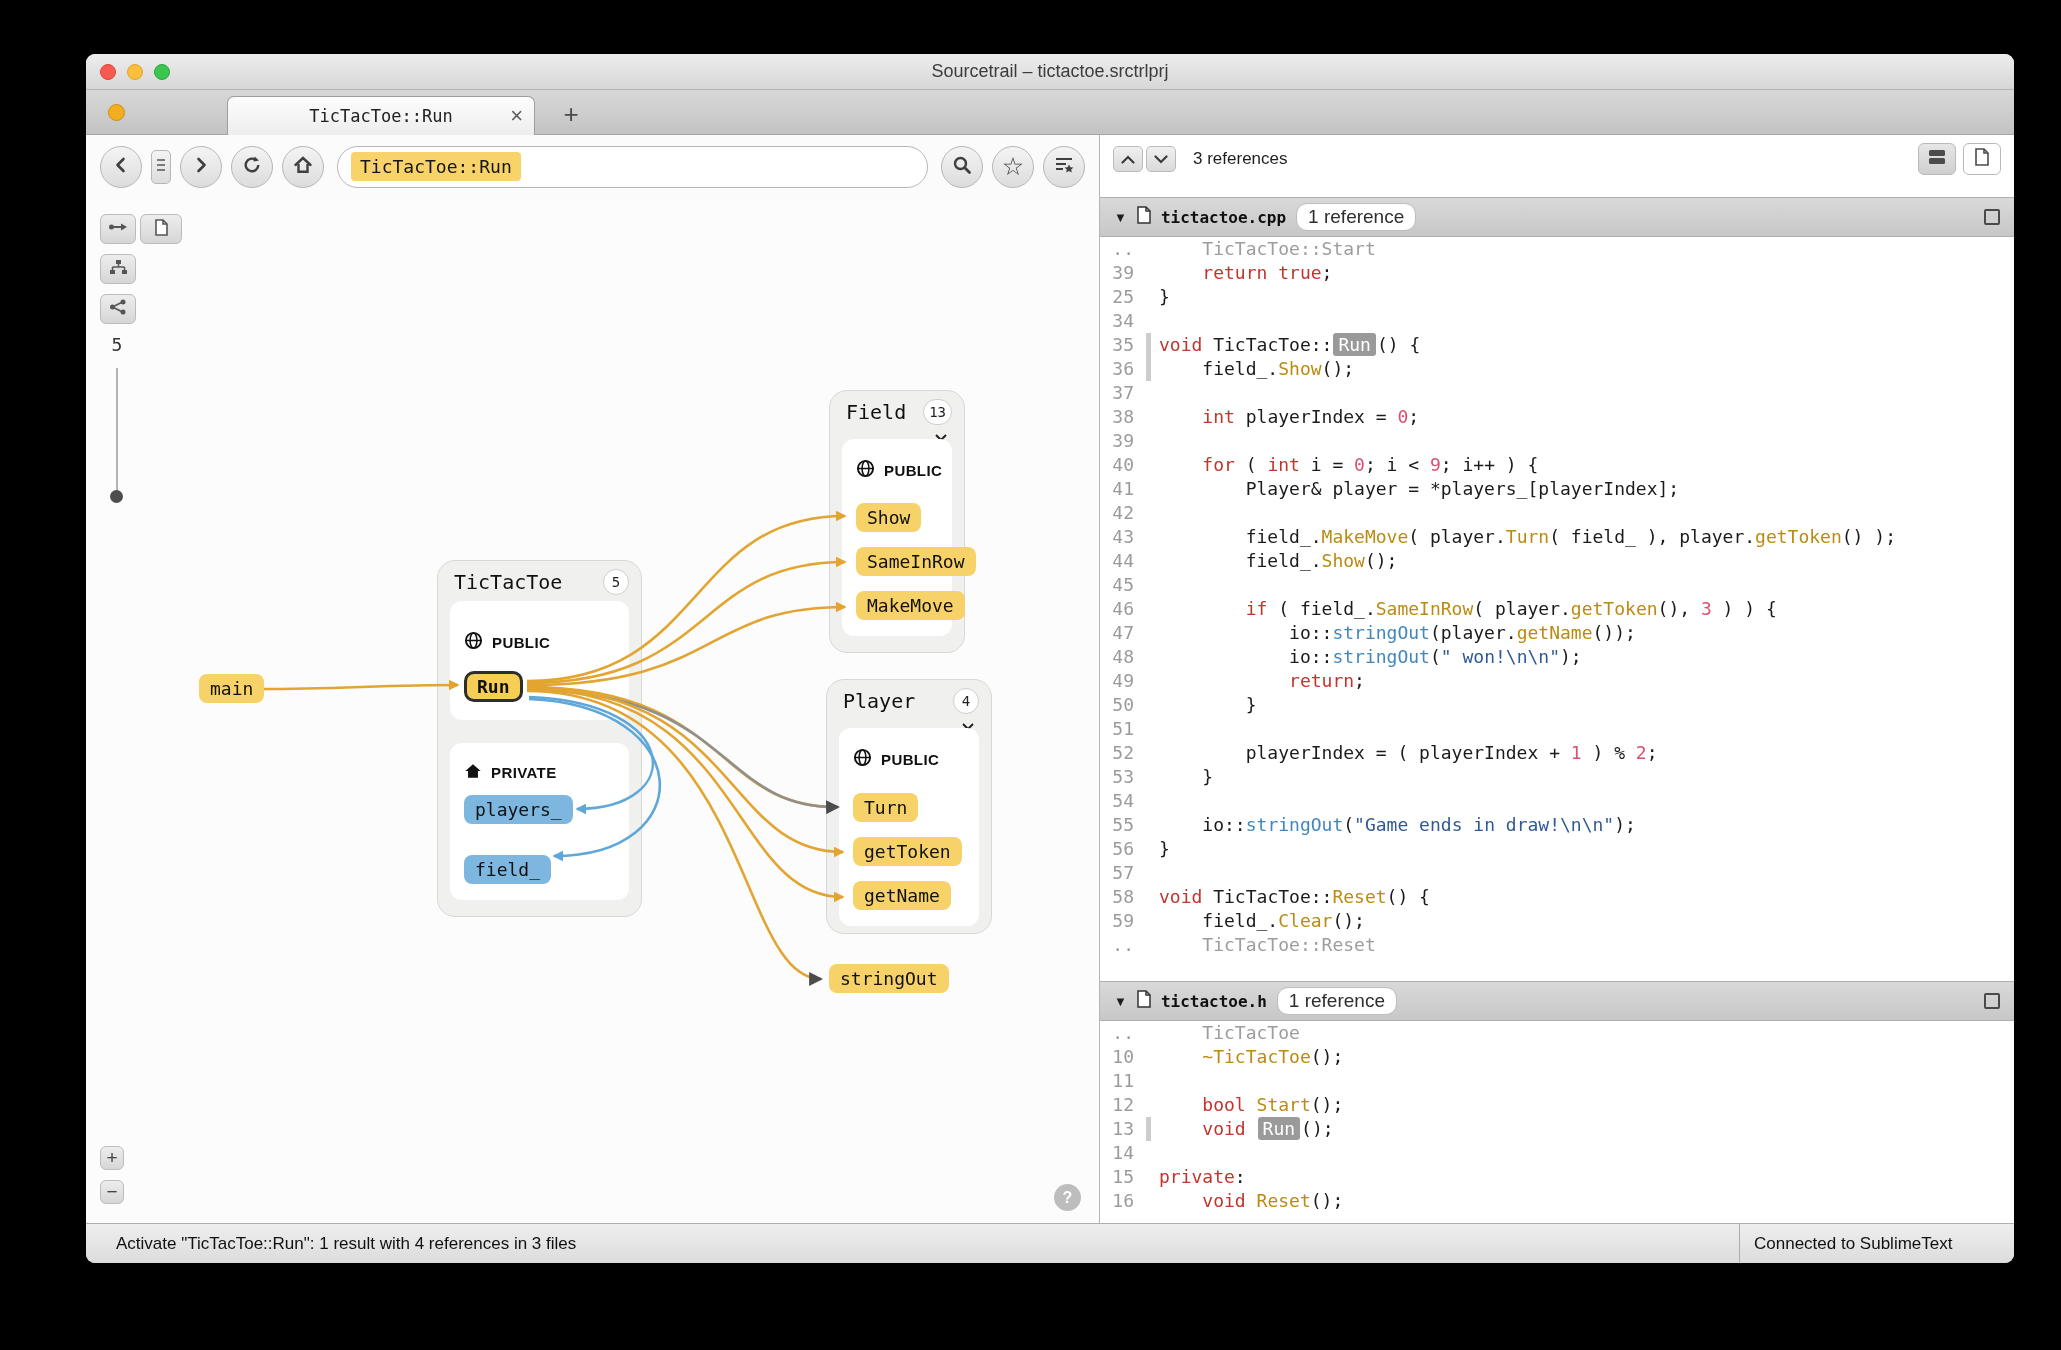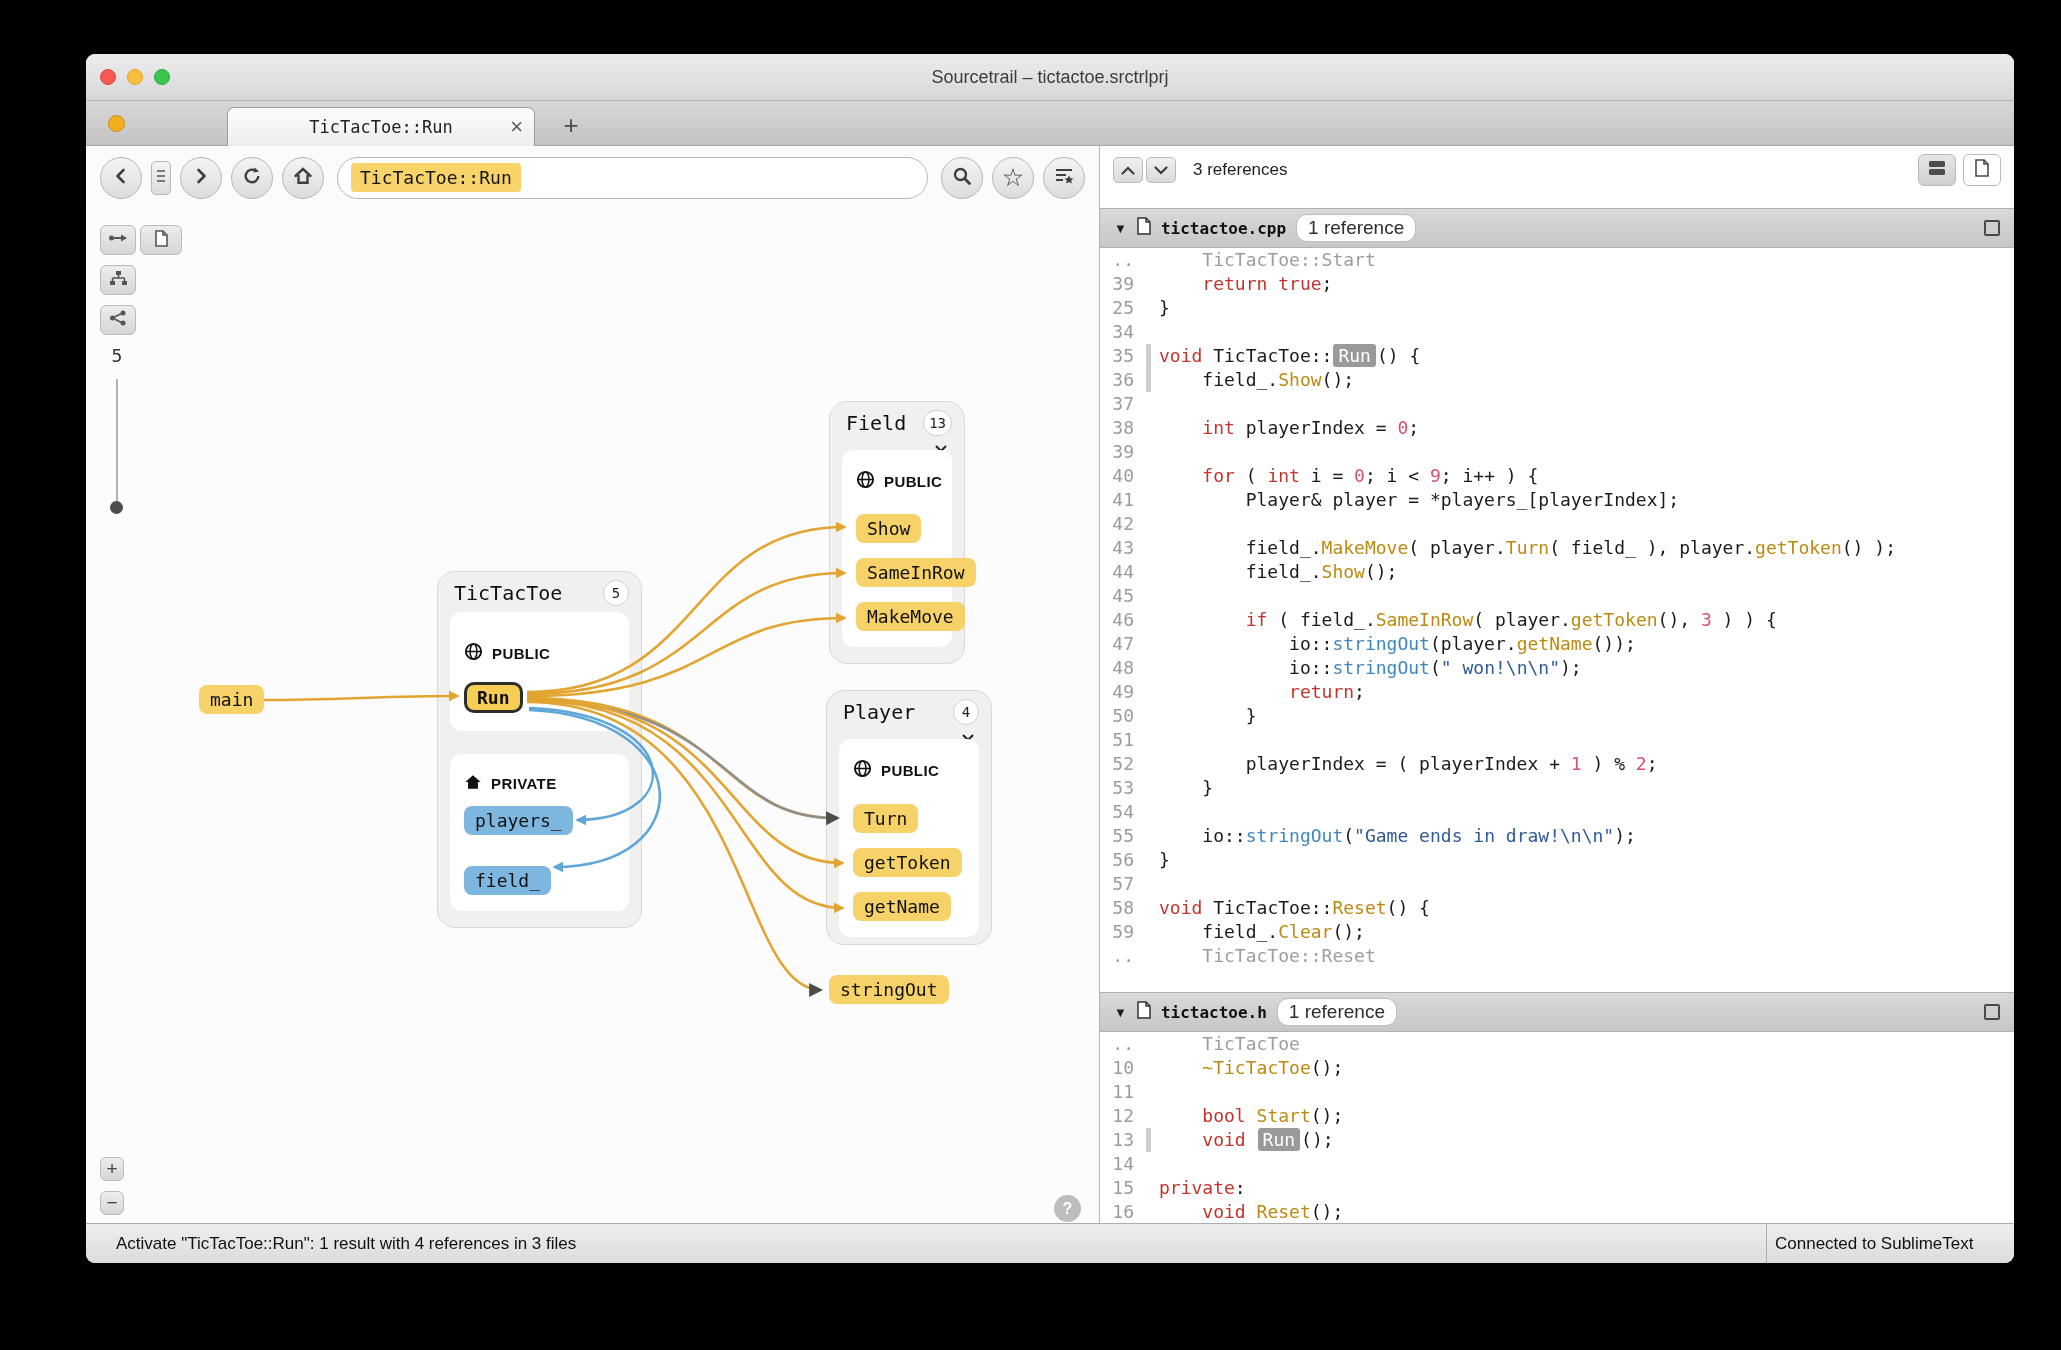--- a/index.html
+++ b/index.html
@@ -7,21 +7,21 @@
     width: 2061px; height: 1350px; background: #000;
     font-family: "Liberation Sans", sans-serif; position: relative; overflow: hidden;
   }
   .window {
     position: absolute; left: 86px; top: 54px; width: 1928px; height: 1209px;
     background: #fff; border-radius: 9px; overflow: hidden;
     box-shadow: 0 25px 70px rgba(0,0,0,.65);
     display: flex; flex-direction: column;
   }
   
-  .titlebar { height: 47px; flex: 0 0 auto; background: linear-gradient(#ededed,#d7d7d7);
+  .titlebar { height: 36px; flex: 0 0 auto; background: linear-gradient(#ededed,#d7d7d7);
     border-bottom: 1px solid #b2b2b2; position: relative;
     display: flex; align-items: center; justify-content: center; }
   .traffic { position: absolute; left: 14px; top: 0; height: 100%; display: flex; align-items: center; gap: 11px; }
   .tl { width: 16px; height: 16px; border-radius: 50%; }
   .tl.red    { background: #f75a52; border: 1px solid #e04038; }
   .tl.yellow { background: #fbbe3d; border: 1px solid #e0a32c; }
   .tl.green  { background: #3ac64f; border: 1px solid #26a83a; }
   .title { font-size: 18px; color: #3c3c3c; font-weight: 500; }
   
   .tabbar { height: 45px; flex: 0 0 auto; background: linear-gradient(#d8d8d8,#c3c3c3);
@@ -122,21 +122,21 @@
   .line-code { margin-left: 12px; border-left: 5px solid transparent; padding-left: 8px; flex: 1; min-width: 0; }
   .code-line.marked .line-code { border-left-color: #cdcdcd; }
   .tp { color: #1b1b1b; }  .tk { color: #c2342c; }  .tn { color: #d94f72; }
   .tf { color: #bb8a12; }  .tb { color: #4187be; }  .ts { color: #2f5a94; }
   .tg { color: #9d9d9d; }
   .th { background: #9a9a9a; color: #fff; border-radius: 3px; padding: 1px 5px; margin: 0 1px; }
   
   .statusbar { height: 40px; flex: 0 0 auto; background: linear-gradient(#eee,#dcdcdc);
     border-top: 1px solid #adadad; display: flex; align-items: stretch; font-size: 17px; color: #111; }
   .sb-left { flex: 1; display: flex; align-items: center; padding-left: 30px; }
-  .sb-right { width: 248px; border-left: 1px solid #adadad; display: flex; align-items: center; padding-left: 8px; }
+  .sb-right { width: 275px; border-left: 1px solid #adadad; display: flex; align-items: center; padding-left: 14px; }
 </style>
 </head>
 <body>
 
 <div class="window">
 
   <div class="titlebar">
     <div class="traffic">
       <span class="tl red"></span>
       <span class="tl yellow"></span>

